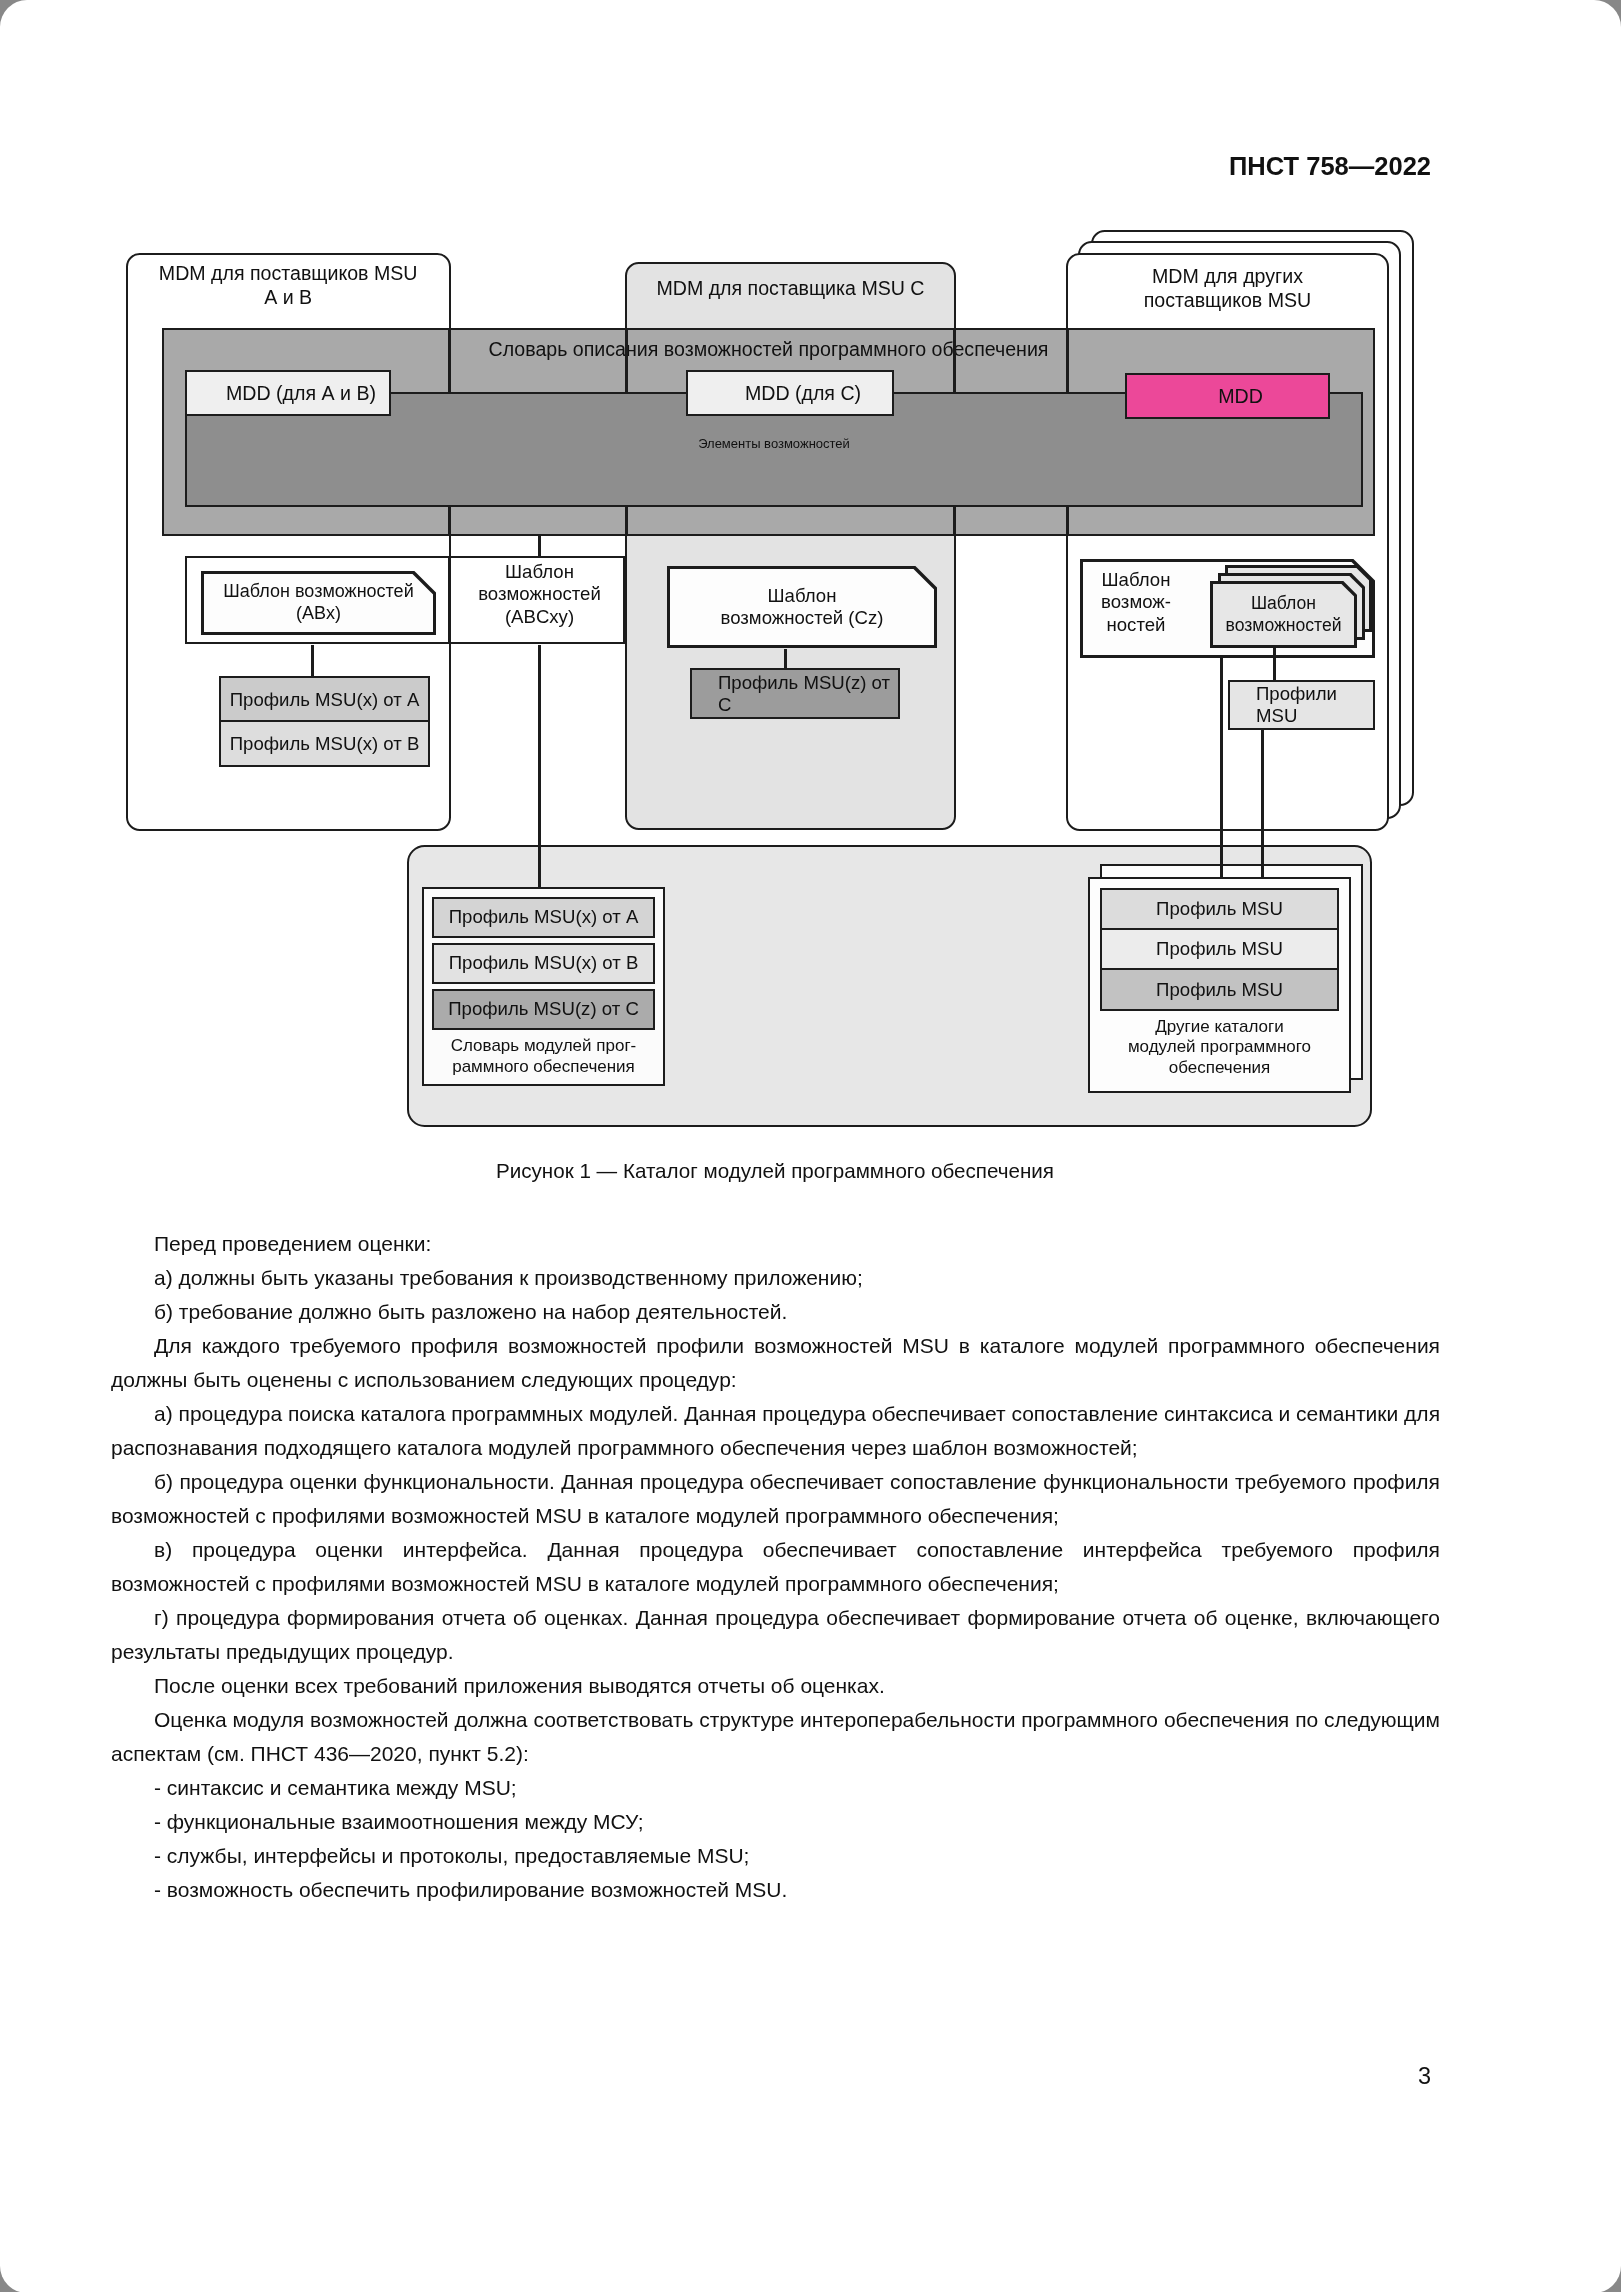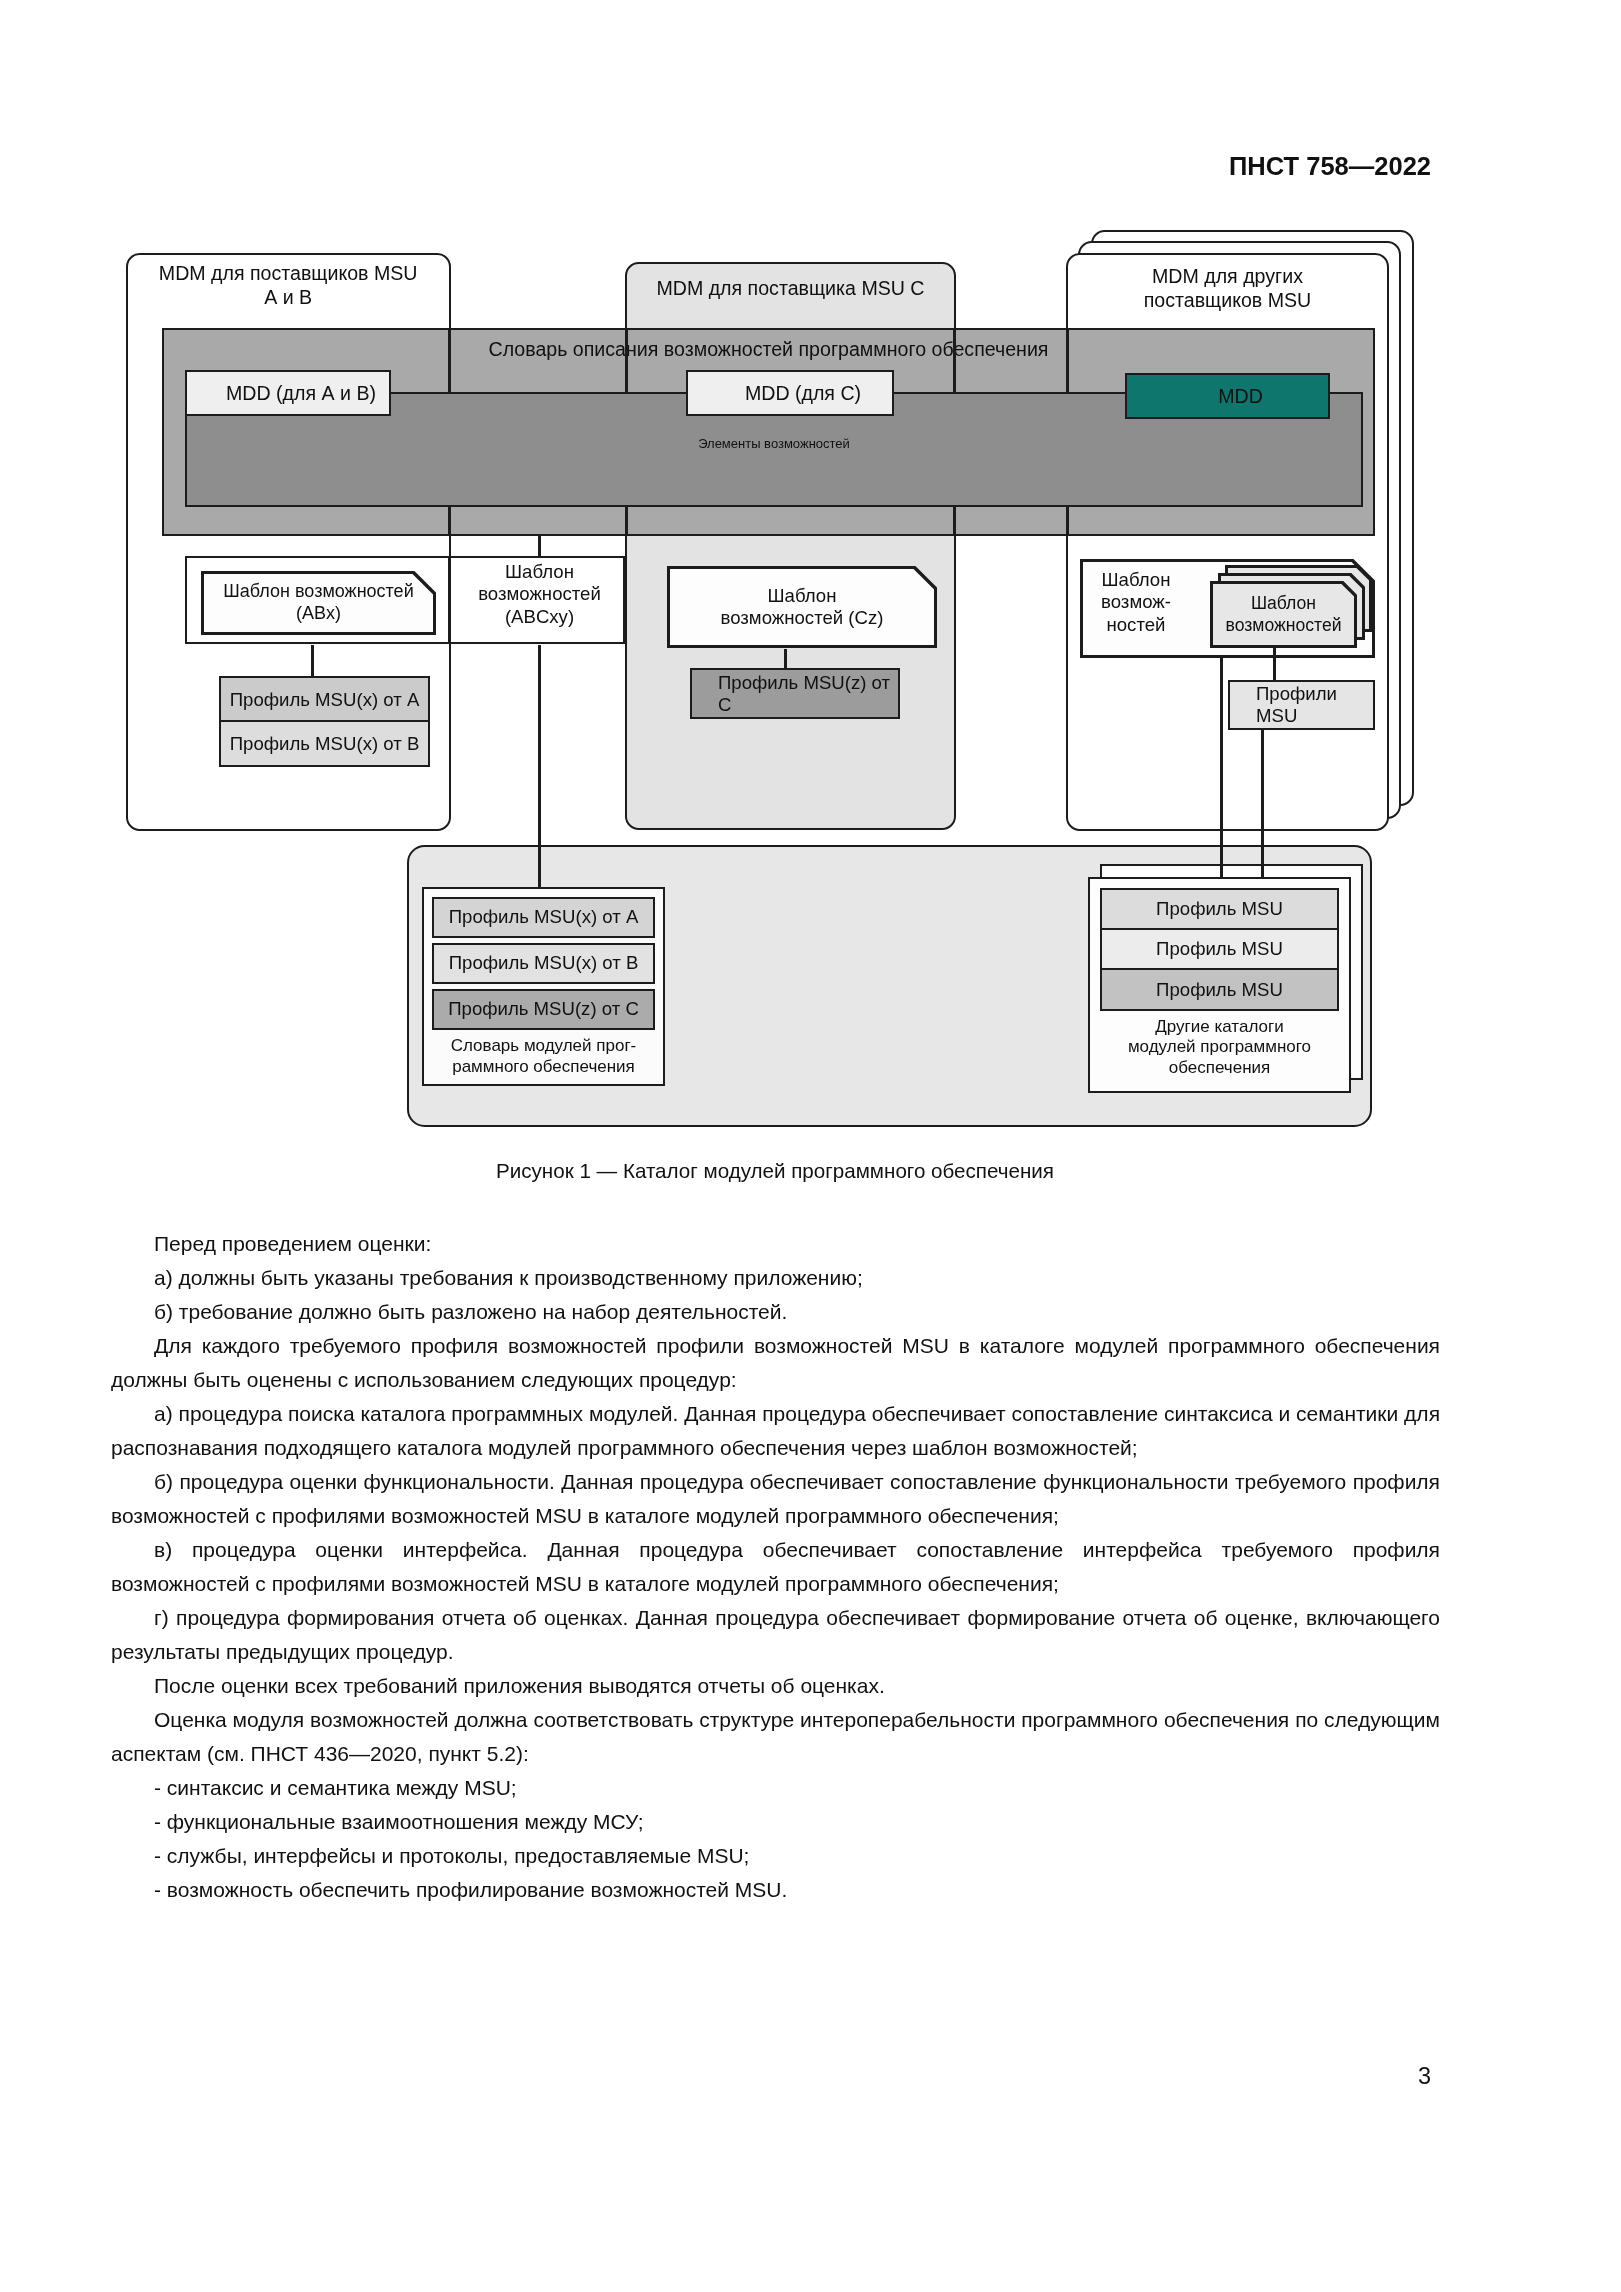--- a/index.html
+++ b/index.html
@@ -1,17 +1,17 @@
 <!DOCTYPE html>
 <html><head>
 <meta charset="utf-8">
 <style>
   html,body{margin:0;padding:0;background:#888;}
   .page{position:relative;width:1621px;height:2293px;background:#ffffff;
-        font-family:"Liberation Sans", sans-serif;color:#111;overflow:hidden;}
+        font-family:"Liberation Sans", sans-serif;color:#111;overflow:hidden;border-radius:27px;}
   .abs{position:absolute;box-sizing:border-box;}
   .bx{border:2.9px solid #1c1c1c;padding-left:26px;}
   .rnd{border-radius:13.7px;}
   .lbl{white-space:pre-line;text-align:center;color:#111;line-height:1.2;}
   .hdr{font-weight:bold;font-size:25.5px;text-align:right;}
   .cutbox{position:absolute;box-sizing:border-box;background:#1c1c1c;}
   .cutbox>.in{position:absolute;inset:2.9px;display:flex;align-items:center;justify-content:center;box-sizing:border-box;}
   .cb22{clip-path:polygon(0 0, calc(100% - 21.6px) 0, 100% 21.6px, 100% 100%, 0 100%);}
   .cb22>.in{clip-path:polygon(0 0, calc(100% - 20.6px) 0, 100% 20.6px, 100% 100%, 0 100%);}
   .cb14{clip-path:polygon(0 0, calc(100% - 13.7px) 0, 100% 13.7px, 100% 100%, 0 100%);}
@@ -50,21 +50,21 @@
     <div class="conn" style="left:337px;top:98px;height:208px;"></div>
     <div class="conn" style="left:514px;top:98px;height:208px;"></div>
     <div class="conn" style="left:842px;top:98px;height:208px;"></div>
     <div class="conn" style="left:955px;top:98px;height:208px;"></div>
 
     <div class="abs bx" style="left:74px;top:162px;width:1178px;height:115px;background:#8e8e8e;"></div>
     <div class="abs lbl" style="left:74px;top:206px;width:1178px;font-size:13px;">Элементы возможностей</div>
 
     <div class="abs bx" style="left:74px;top:140px;width:206px;height:46px;background:#efefef;display:flex;align-items:center;justify-content:center;font-size:19.6px;">MDD (для А и В)</div>
     <div class="abs bx" style="left:575px;top:140px;width:208px;height:46px;background:#efefef;display:flex;align-items:center;justify-content:center;font-size:19.6px;">MDD (для С)</div>
-    <div class="abs bx" style="left:1014px;top:143px;width:205px;height:46px;background:#0f766e;display:flex;align-items:center;justify-content:center;font-size:19.6px;">MDD</div>
+    <div class="abs bx" style="left:1014px;top:143px;width:205px;height:46px;background:#ec4899;display:flex;align-items:center;justify-content:center;font-size:19.6px;">MDD</div>
 
     <div class="abs bx" style="left:74px;top:326px;width:440px;height:88px;background:#ffffff;"></div>
     <div class="cutbox cb22" style="left:90px;top:341px;width:235px;height:64px;">
       <div class="in lbl" style="background:#fdfdfd;font-size:18px;">Шаблон возможностей
 (ABx)</div>
     </div>
     <div class="abs lbl" style="left:345px;top:331px;width:167px;font-size:18.6px;">Шаблон
 возможностей
 (ABCxy)</div>
     <div class="conn" style="left:337px;top:326px;height:88px;"></div>

